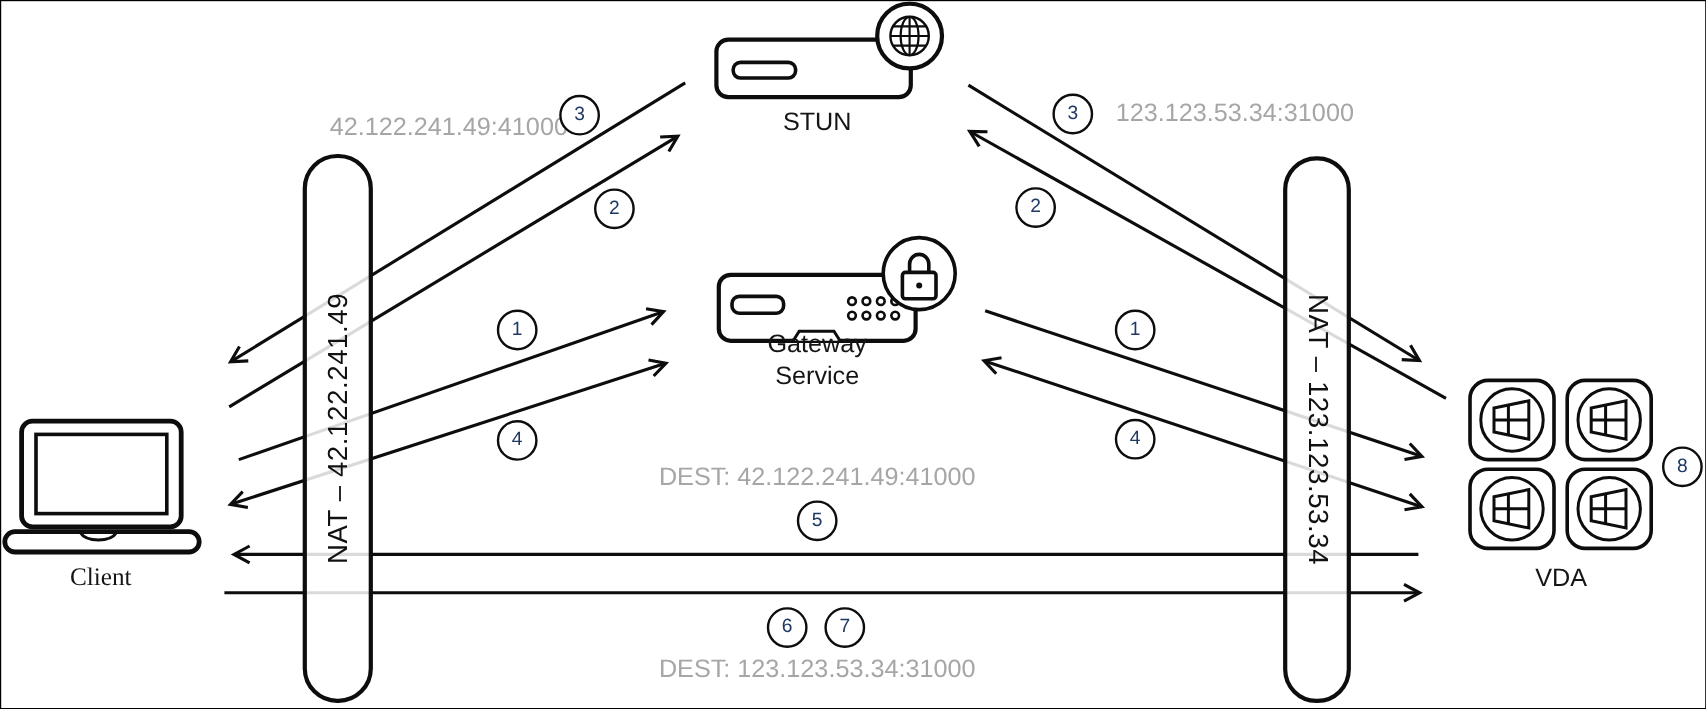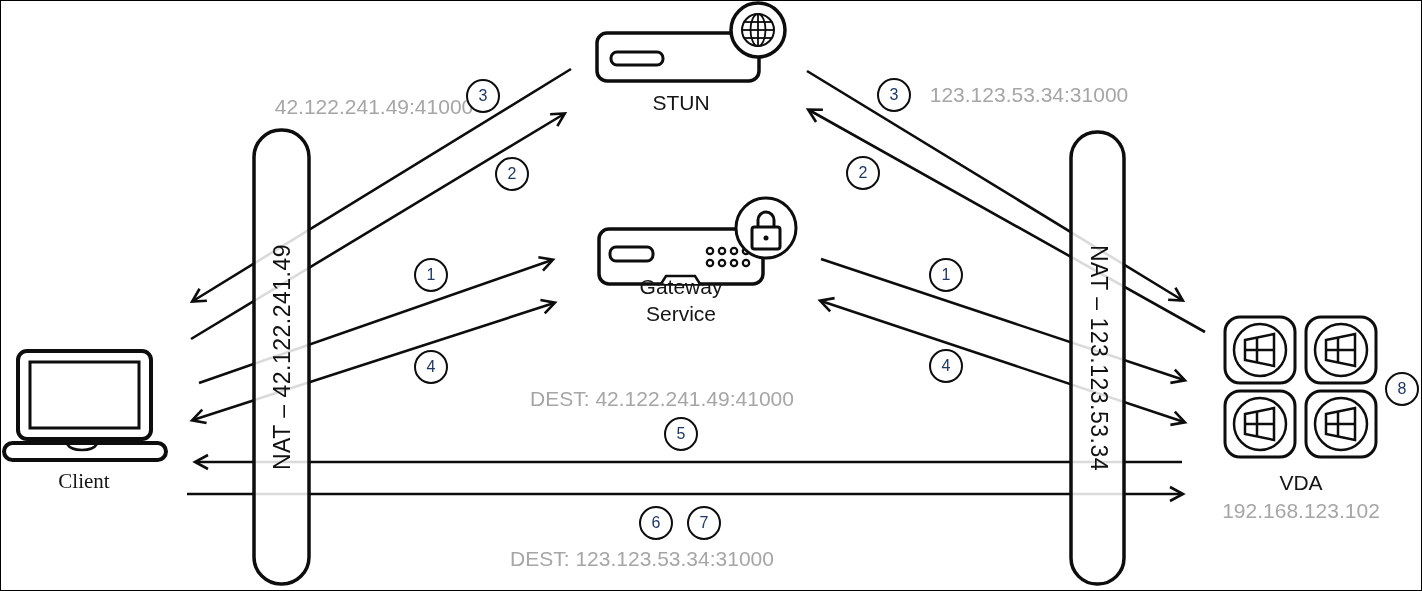--- a/index.html
+++ b/index.html
@@ -157,29 +157,28 @@
     </g>
   </svg>
 
   <div class="lbl" style="left:83px;top:480px;font-family:Liberation Serif, serif;">Client</div>
 
   <div class="lbl" style="left:680px;top:101px;">STUN</div>
 
   <div class="lbl" style="left:680px;top:299px;"><span>Gateway</span><br><span>Service</span></div>
 
   <div class="lbl" style="left:1300px;top:481px;">VDA</div>
-  <div class="lbl muted" style="left:1300px;top:509px;">192.168.123.102</div>
 
   <div class="lbl nat-text left" style="left:281px;top:356px;">NAT – 42.122.241.49</div>
   <div class="lbl nat-text right" style="left:1097px;top:357px;">NAT – 123.123.53.34</div>
 
   <div class="lbl muted" style="left:345px;top:105px;margin-left:28px;">42.122.241.49:41000</div>
   <div class="lbl muted" style="left:1028px;top:93px;">123.123.53.34:31000</div>
-  <div class="lbl muted" style="left:661px;top:397px;text-align:right;">DEST: 42.122.241.49:41000</div>
-  <div class="lbl muted" style="left:641px;top:557px;text-align:right;">DEST: 123.123.53.34:31000</div>
+  <div class="lbl muted" style="left:680px;top:397px;text-align:right;">DEST: 42.122.241.49:41000</div>
+  <div class="lbl muted" style="left:680px;top:557px;text-align:right;">DEST: 123.123.53.34:31000</div>
 
   <div class="badge" style="left:482px;top:95px;">3</div>
   <div class="badge" style="left:511px;top:173px;">2</div>
   <div class="badge" style="left:430px;top:274px;">1</div>
   <div class="badge" style="left:430px;top:366px;">4</div>
 
   <div class="badge" style="left:893px;top:94px;">3</div>
   <div class="badge" style="left:862px;top:172px;">2</div>
   <div class="badge" style="left:945px;top:274px;">1</div>
   <div class="badge" style="left:945px;top:365px;">4</div>

